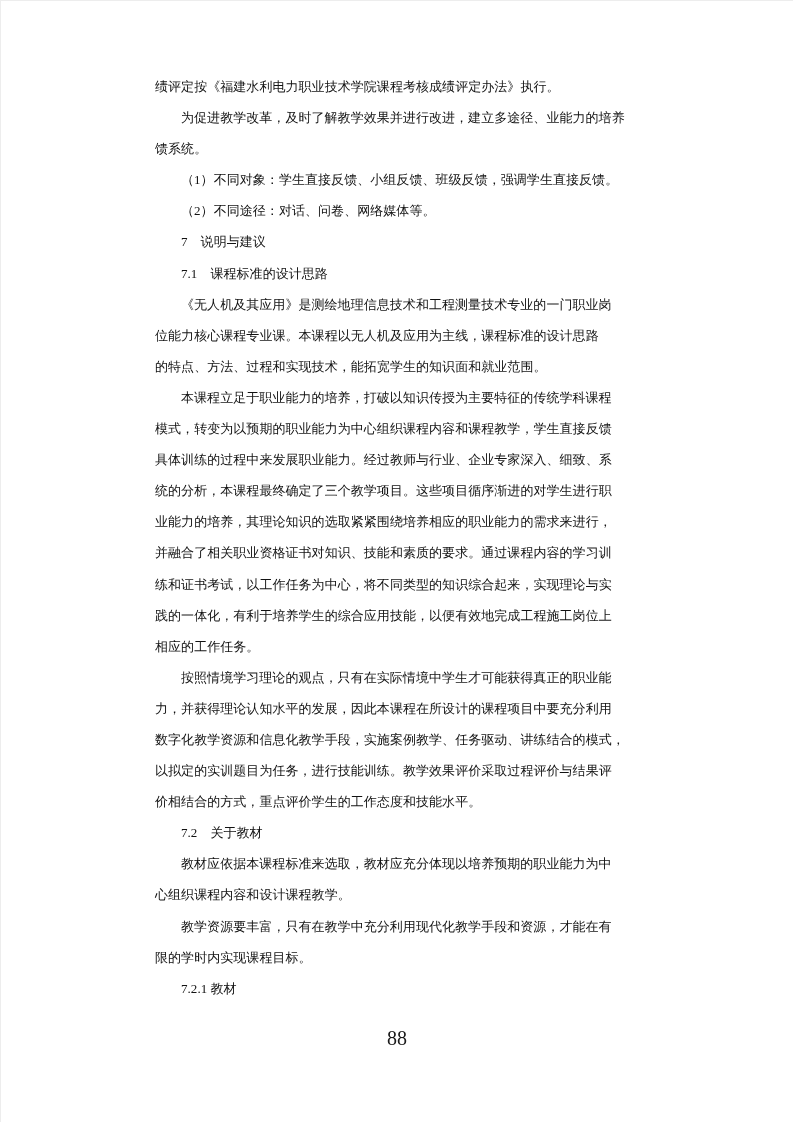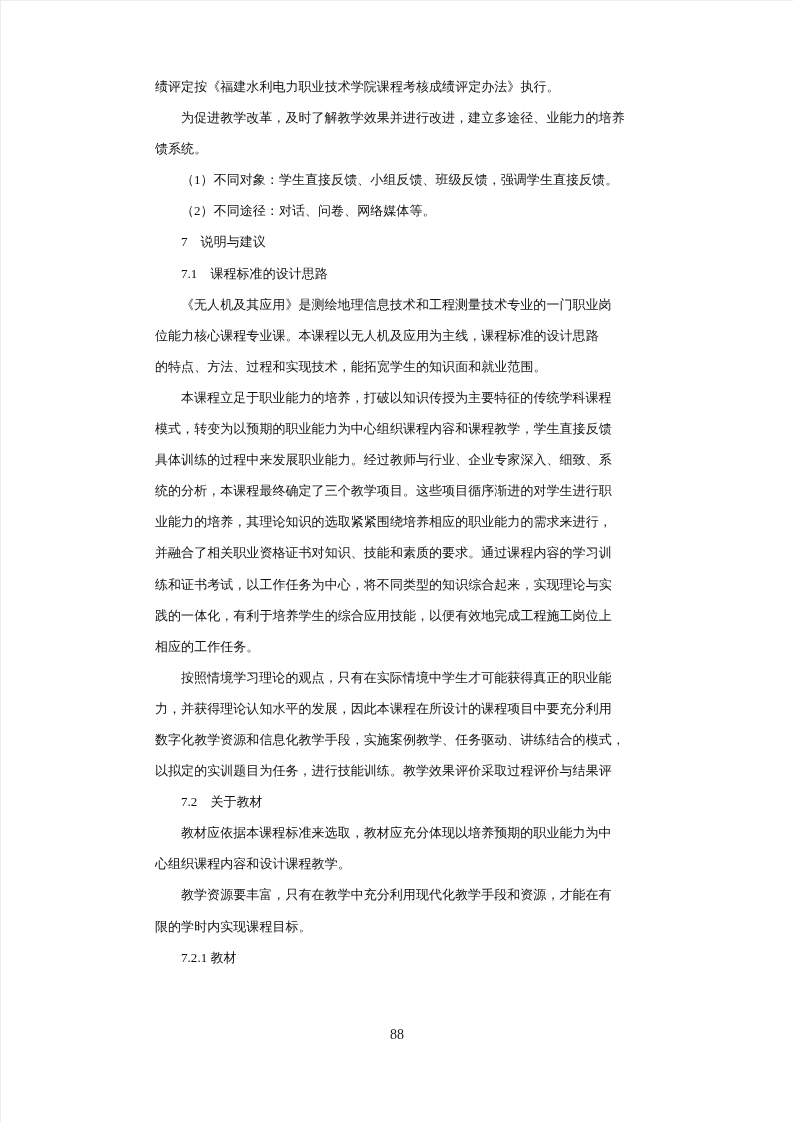--- a/index.html
+++ b/index.html
@@ -39,21 +39,21 @@
   .doc-line.heading {
     
     font-weight: normal;
   }
   .page-number {
     position: absolute;
     left: 0;
     top: 1026px;
     width: 100%;
     text-align: center;
-    font-size: 14px;
+    font-size: 20px;
     color: #1a1a1a;
   }
 </style>
 </head>
 <body>
 
 <div class="page">
   <div class="doc-body">
       <div class="doc-line">绩评定按《福建水利电力职业技术学院课程考核成绩评定办法》执行。</div>
       <div class="doc-line indent">为促进教学改革，及时了解教学效果并进行改进，建立多途径、业能力的培养</div>
@@ -71,20 +71,21 @@
       <div class="doc-line">统的分析，本课程最终确定了三个教学项目。这些项目循序渐进的对学生进行职</div>
       <div class="doc-line">业能力的培养，其理论知识的选取紧紧围绕培养相应的职业能力的需求来进行，</div>
       <div class="doc-line">并融合了相关职业资格证书对知识、技能和素质的要求。通过课程内容的学习训</div>
       <div class="doc-line">练和证书考试，以工作任务为中心，将不同类型的知识综合起来，实现理论与实</div>
       <div class="doc-line">践的一体化，有利于培养学生的综合应用技能，以便有效地完成工程施工岗位上</div>
       <div class="doc-line">相应的工作任务。</div>
       <div class="doc-line indent">按照情境学习理论的观点，只有在实际情境中学生才可能获得真正的职业能</div>
       <div class="doc-line">力，并获得理论认知水平的发展，因此本课程在所设计的课程项目中要充分利用</div>
       <div class="doc-line">数字化教学资源和信息化教学手段，实施案例教学、任务驱动、讲练结合的模式，</div>
       <div class="doc-line">以拟定的实训题目为任务，进行技能训练。教学效果评价采取过程评价与结果评</div>
+      <div class="doc-line">价相结合的方式，重点评价学生的工作态度和技能水平。</div>
       <div class="doc-line indent heading">7.2　关于教材</div>
       <div class="doc-line indent">教材应依据本课程标准来选取，教材应充分体现以培养预期的职业能力为中</div>
       <div class="doc-line">心组织课程内容和设计课程教学。</div>
       <div class="doc-line indent">教学资源要丰富，只有在教学中充分利用现代化教学手段和资源，才能在有</div>
       <div class="doc-line">限的学时内实现课程目标。</div>
       <div class="doc-line indent heading">7.2.1 教材</div>
     </div>
   <div class="page-number">88</div>
 </div>
 

